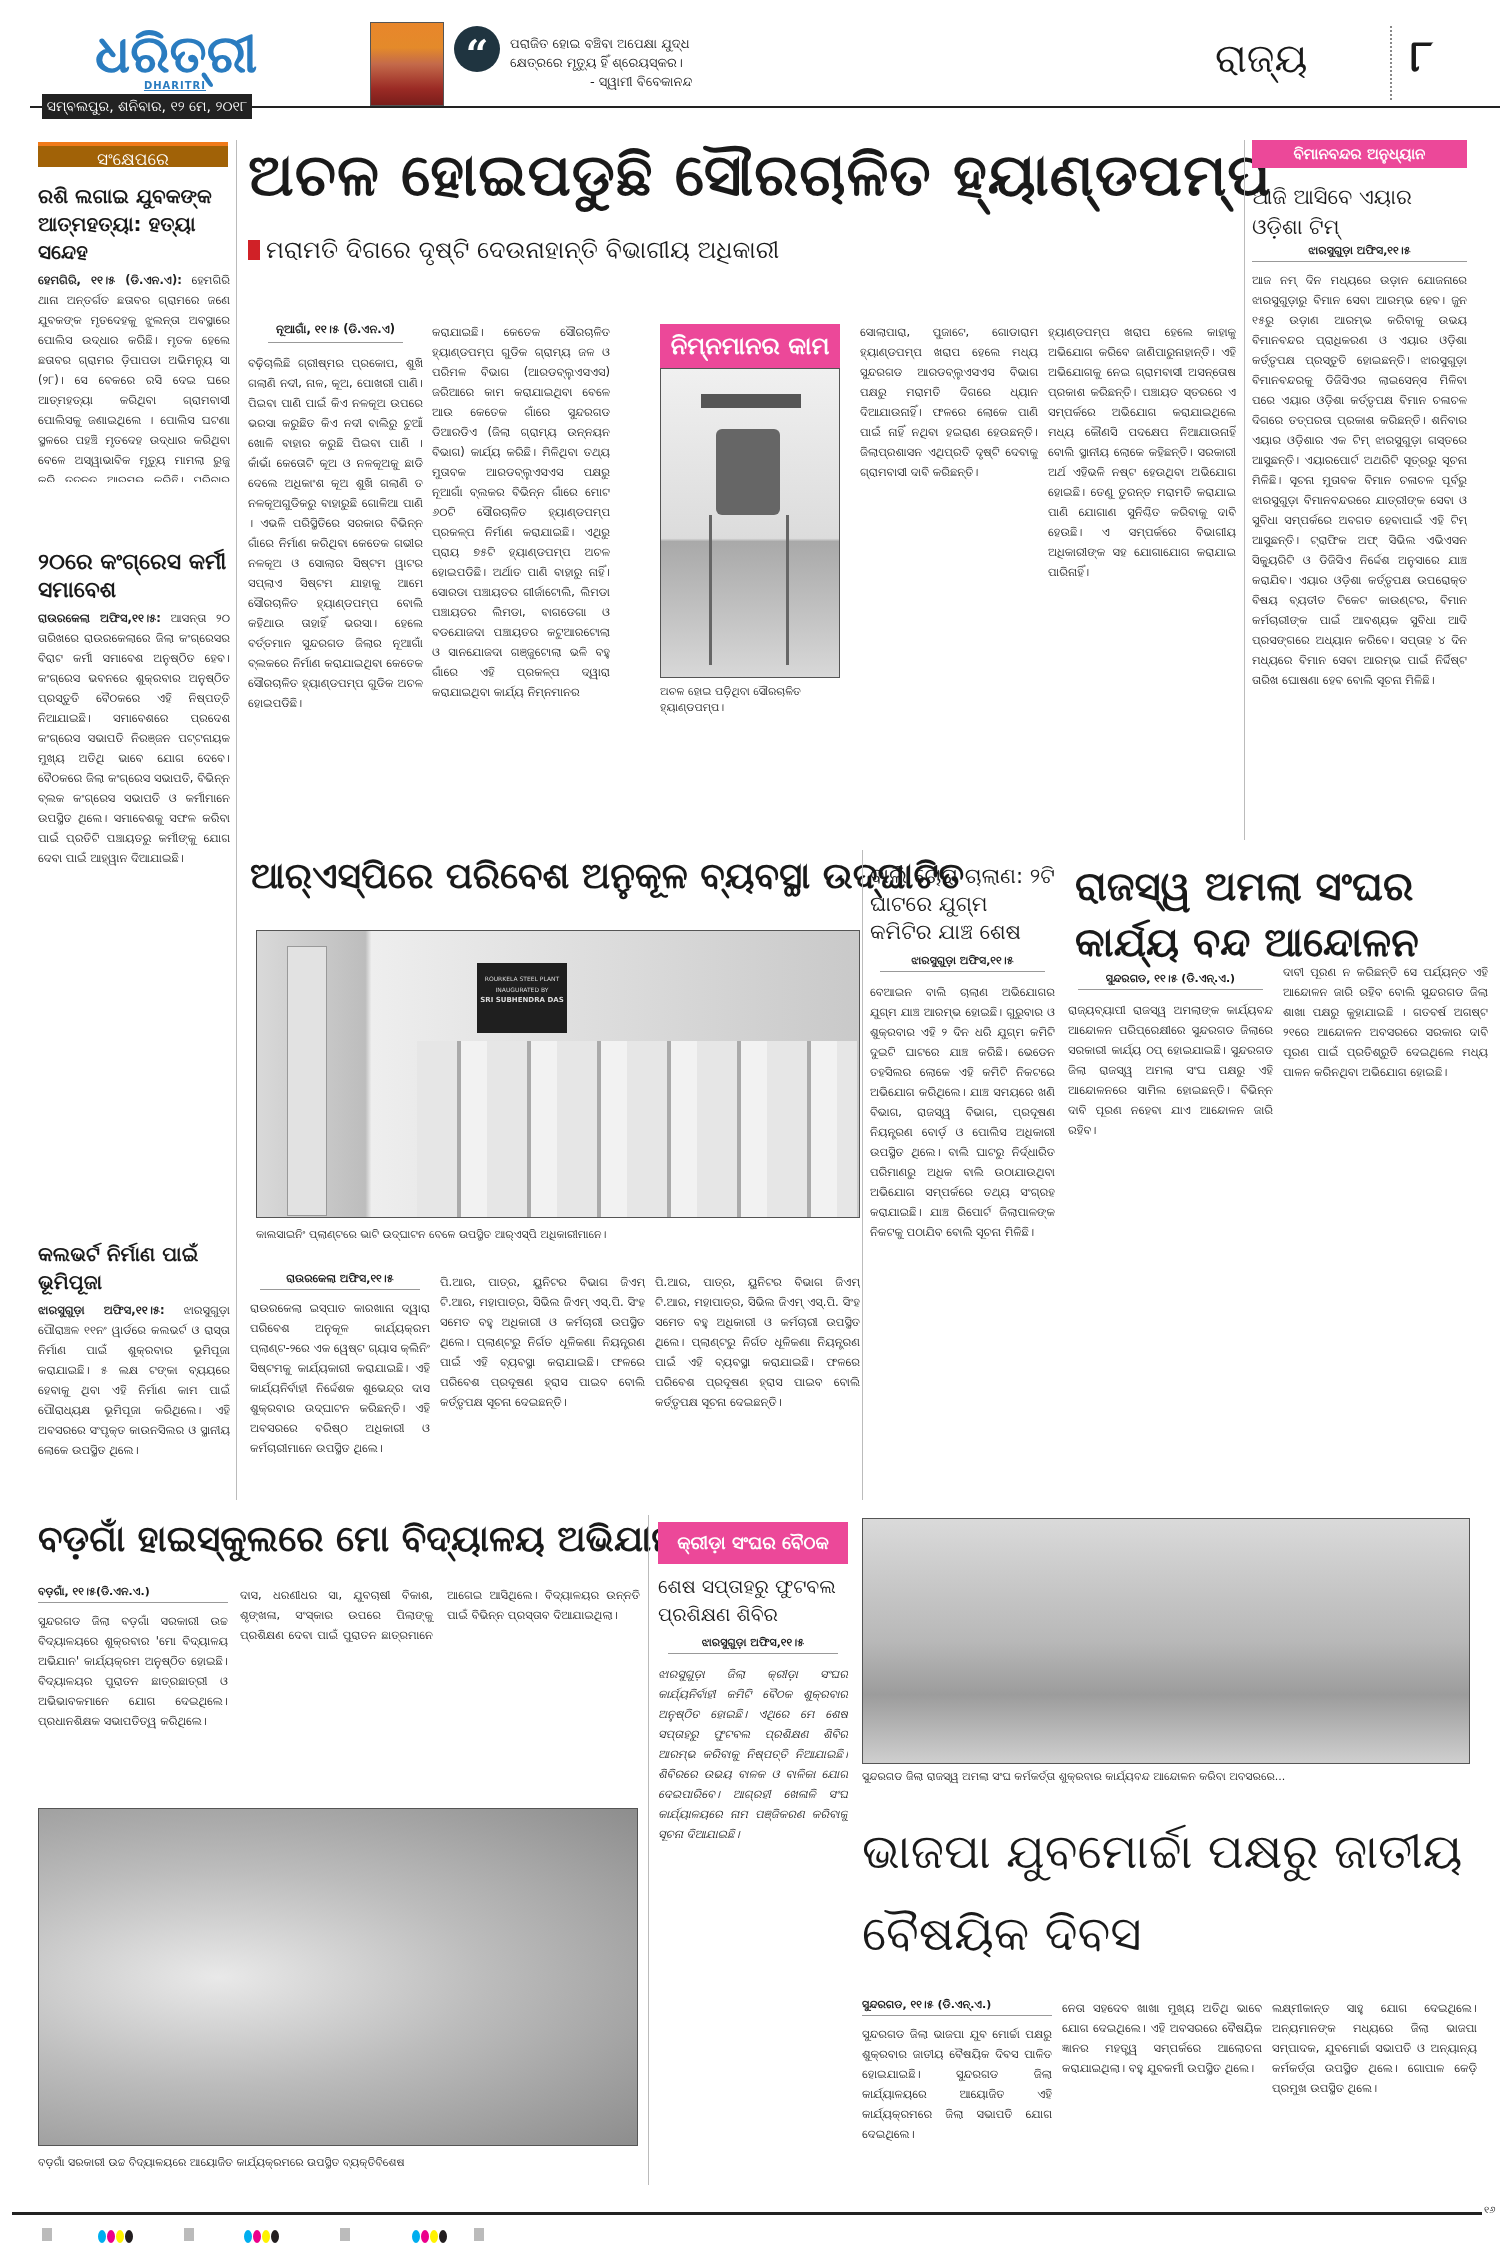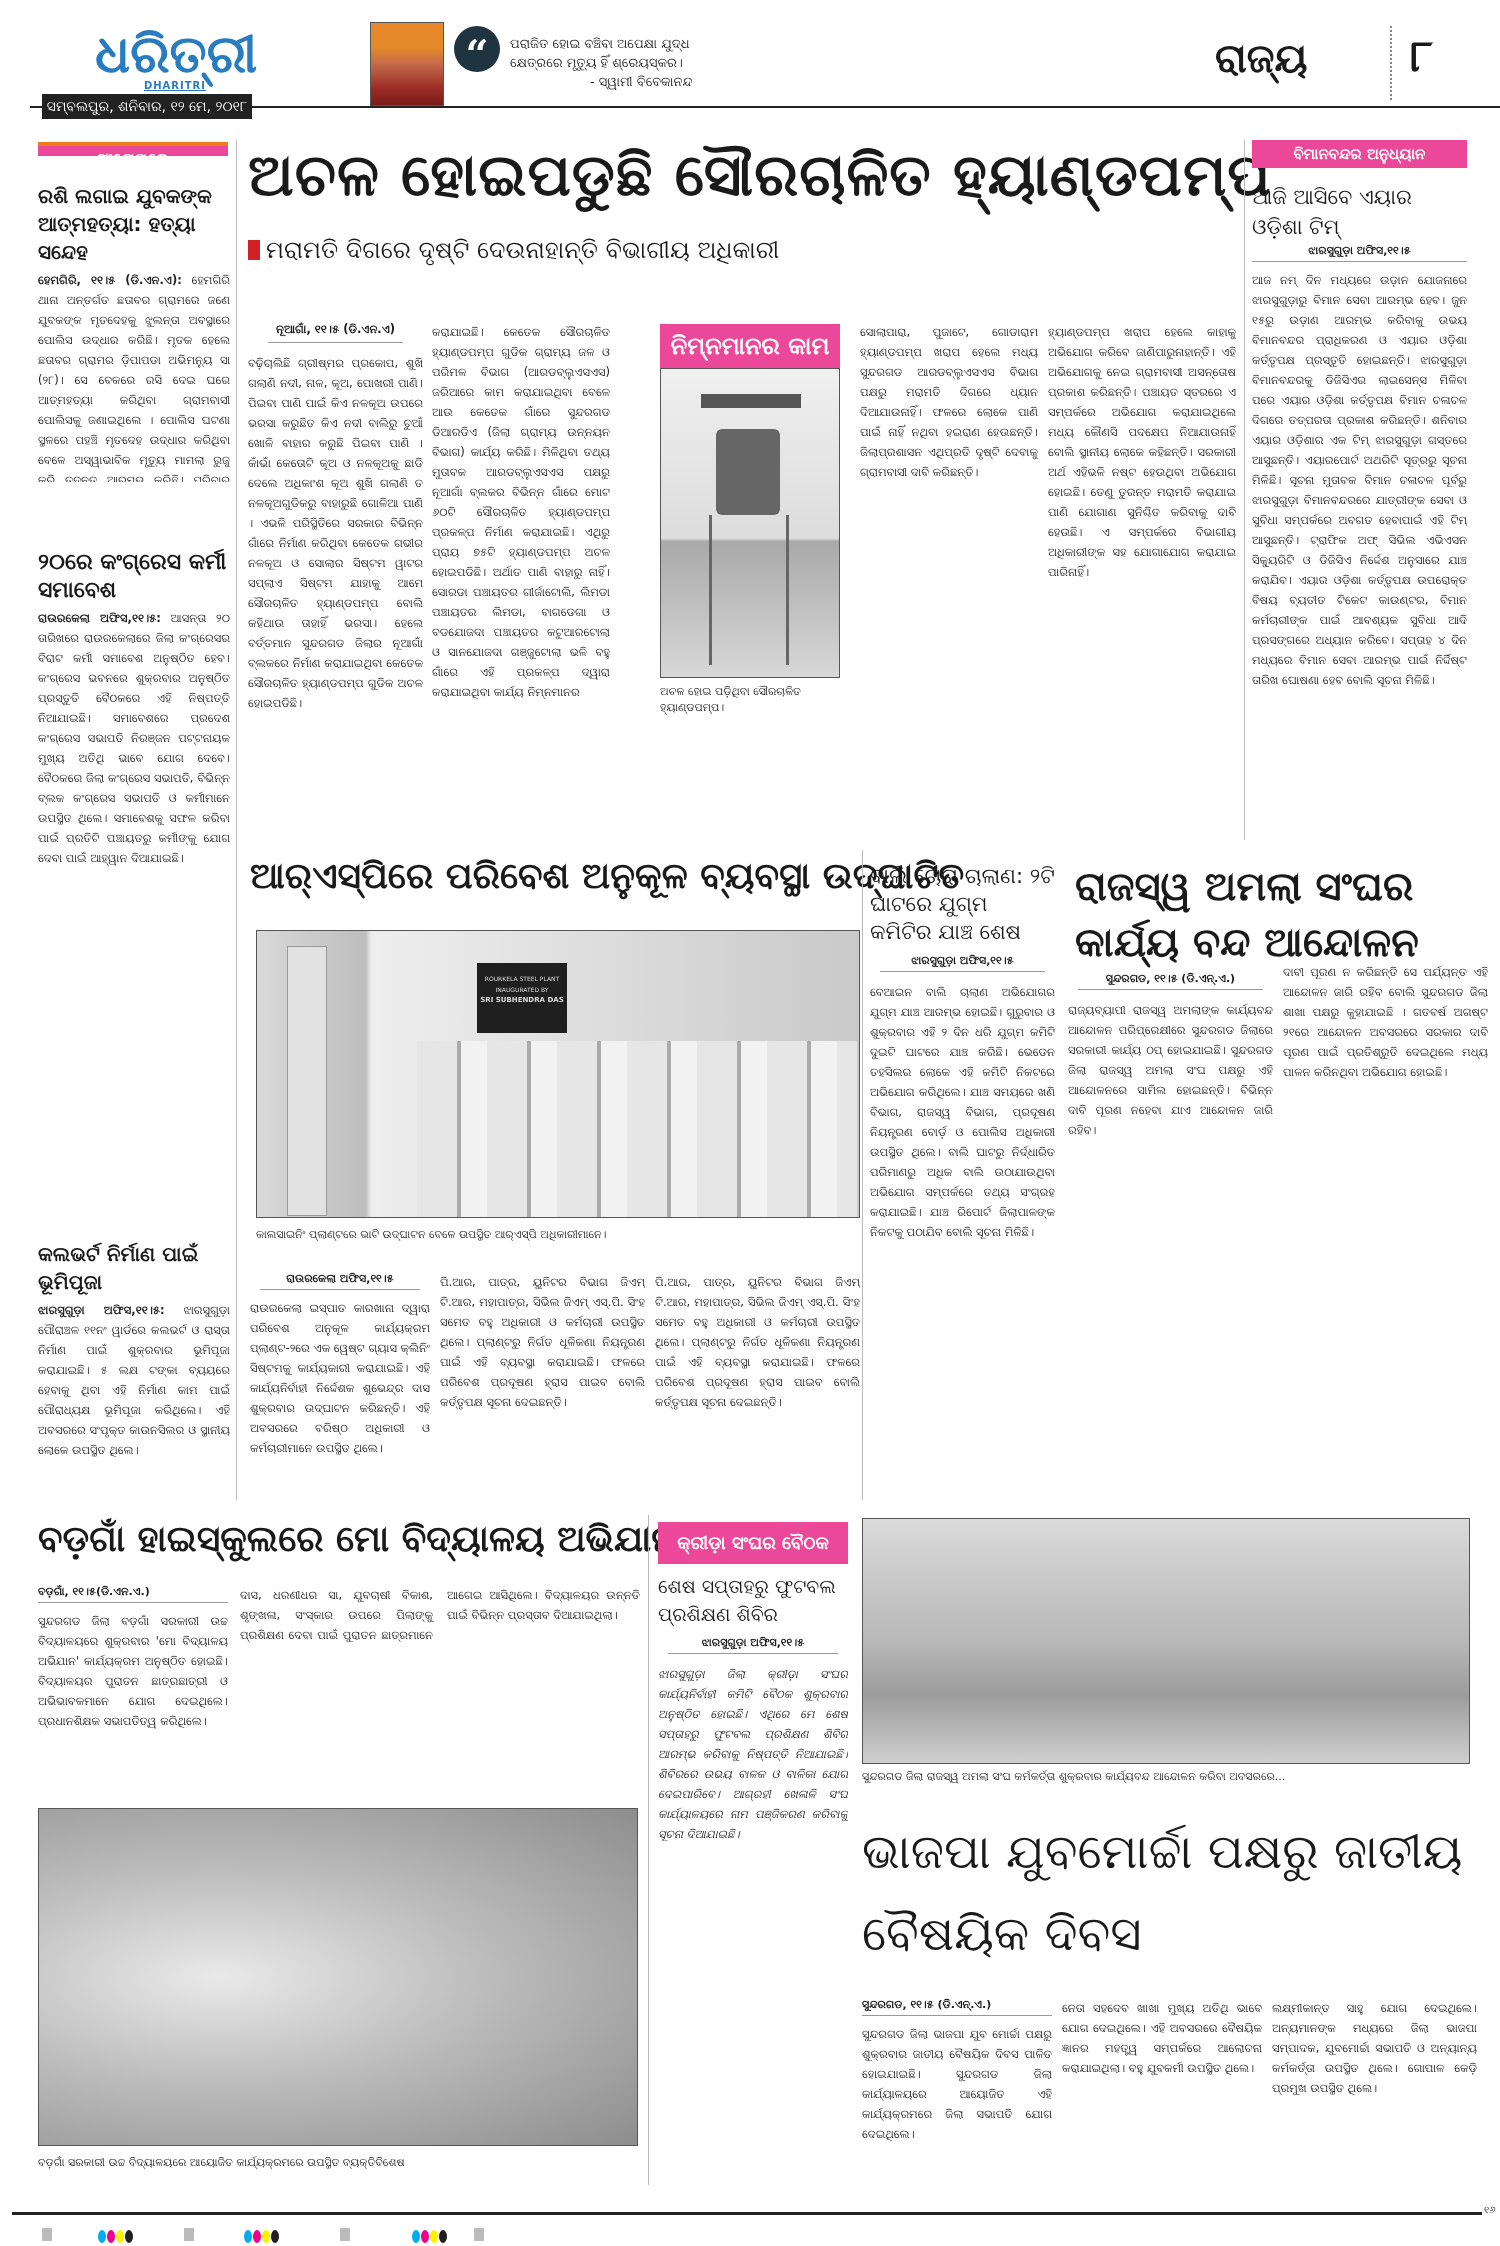--- a/index.html
+++ b/index.html
@@ -8,25 +8,25 @@
   
   .logo { left: 95px; top: 28px; width: 160px; text-align: center; }
   .logo-main { font-family: "DejaVu Serif", serif; font-size: 52px; font-weight: bold; color: #2a7cc0; line-height: 52px; }
   .logo-sub { font-size: 10px; font-weight: bold; color: #2a7cc0; letter-spacing: 1px; text-decoration: underline; }
   .dateline-bar { left: 30px; top: 106px; width: 1470px; height: 2px; background: #222; }
   .dateline { left: 42px; top: 94px; width: 210px; height: 25px; background: #222; color: #fff; font-size: 14px; line-height: 25px; text-align: center; }
   .portrait { left: 370px; top: 22px; width: 74px; height: 84px; background: linear-gradient(180deg,#e8862b 0%,#e48a2a 30%,#c46a4a 50%,#9b2b25 80%,#7a1d1a 100%); border: 1px solid #555; }
   .quote-icon { left: 454px; top: 26px; width: 46px; height: 46px; border-radius: 50%; background: #1f3440; color: #fff; font-size: 40px; font-family: "DejaVu Serif", serif; text-align: center; line-height: 56px; font-weight: bold; }
   .quote-text { left: 510px; top: 34px; width: 300px; font-size: 13px; line-height: 19px; }
   .quote-author { left: 590px; top: 72px; font-size: 13px; }
-  .section-title { left: 1215px; top: 35px; font-size: 40px; font-weight: bold; }
+  .section-title { left: 1215px; top: 35px; font-size: 40px; font-weight: normal; }
   .section-sep { left: 1390px; top: 26px; width: 0; height: 74px; border-left: 2px dotted #888; }
   .page-no { left: 1410px; top: 30px; font-size: 44px; font-weight: bold; }
   
-  .brief-tag { left: 38px; top: 142px; width: 190px; height: 14px; background: #ec4899; border-top: 4px solid #f07a1a; color: #fff; font-size: 17px; font-weight: bold; text-align: center; line-height: 26px; }
+  .brief-tag { left: 38px; top: 142px; width: 190px; height: 25px; background: #a16207; border-top: 4px solid #f07a1a; color: #fff; font-size: 17px; font-weight: normal; text-align: center; line-height: 26px; }
   .brief-h { font-size: 20px; font-weight: bold; line-height: 28px; }
   .body { font-size: 11.5px; line-height: 20px; text-align: justify; color: #222; }
   .byline { font-size: 11.5px; font-weight: bold; }
   .rule-v { width: 1px; background: #bbb; }
   
   .main-h { left: 248px; top: 140px; font-size: 58px; font-weight: bold; letter-spacing: 1px; line-height: 70px; white-space: nowrap; }
   .main-sub { left: 248px; top: 236px; font-size: 24px; white-space: nowrap; }
   .red-sq { display: inline-block; width: 12px; height: 20px; background: #d02127; margin-right: 6px; vertical-align: -2px; }
   .blue-tag { background: #ec4899; color: #fff; font-weight: bold; text-align: center; }
   .photo { background: repeating-linear-gradient(135deg,#cfcfcf 0 6px,#bdbdbd 6px 12px); border: 1px solid #555; }

